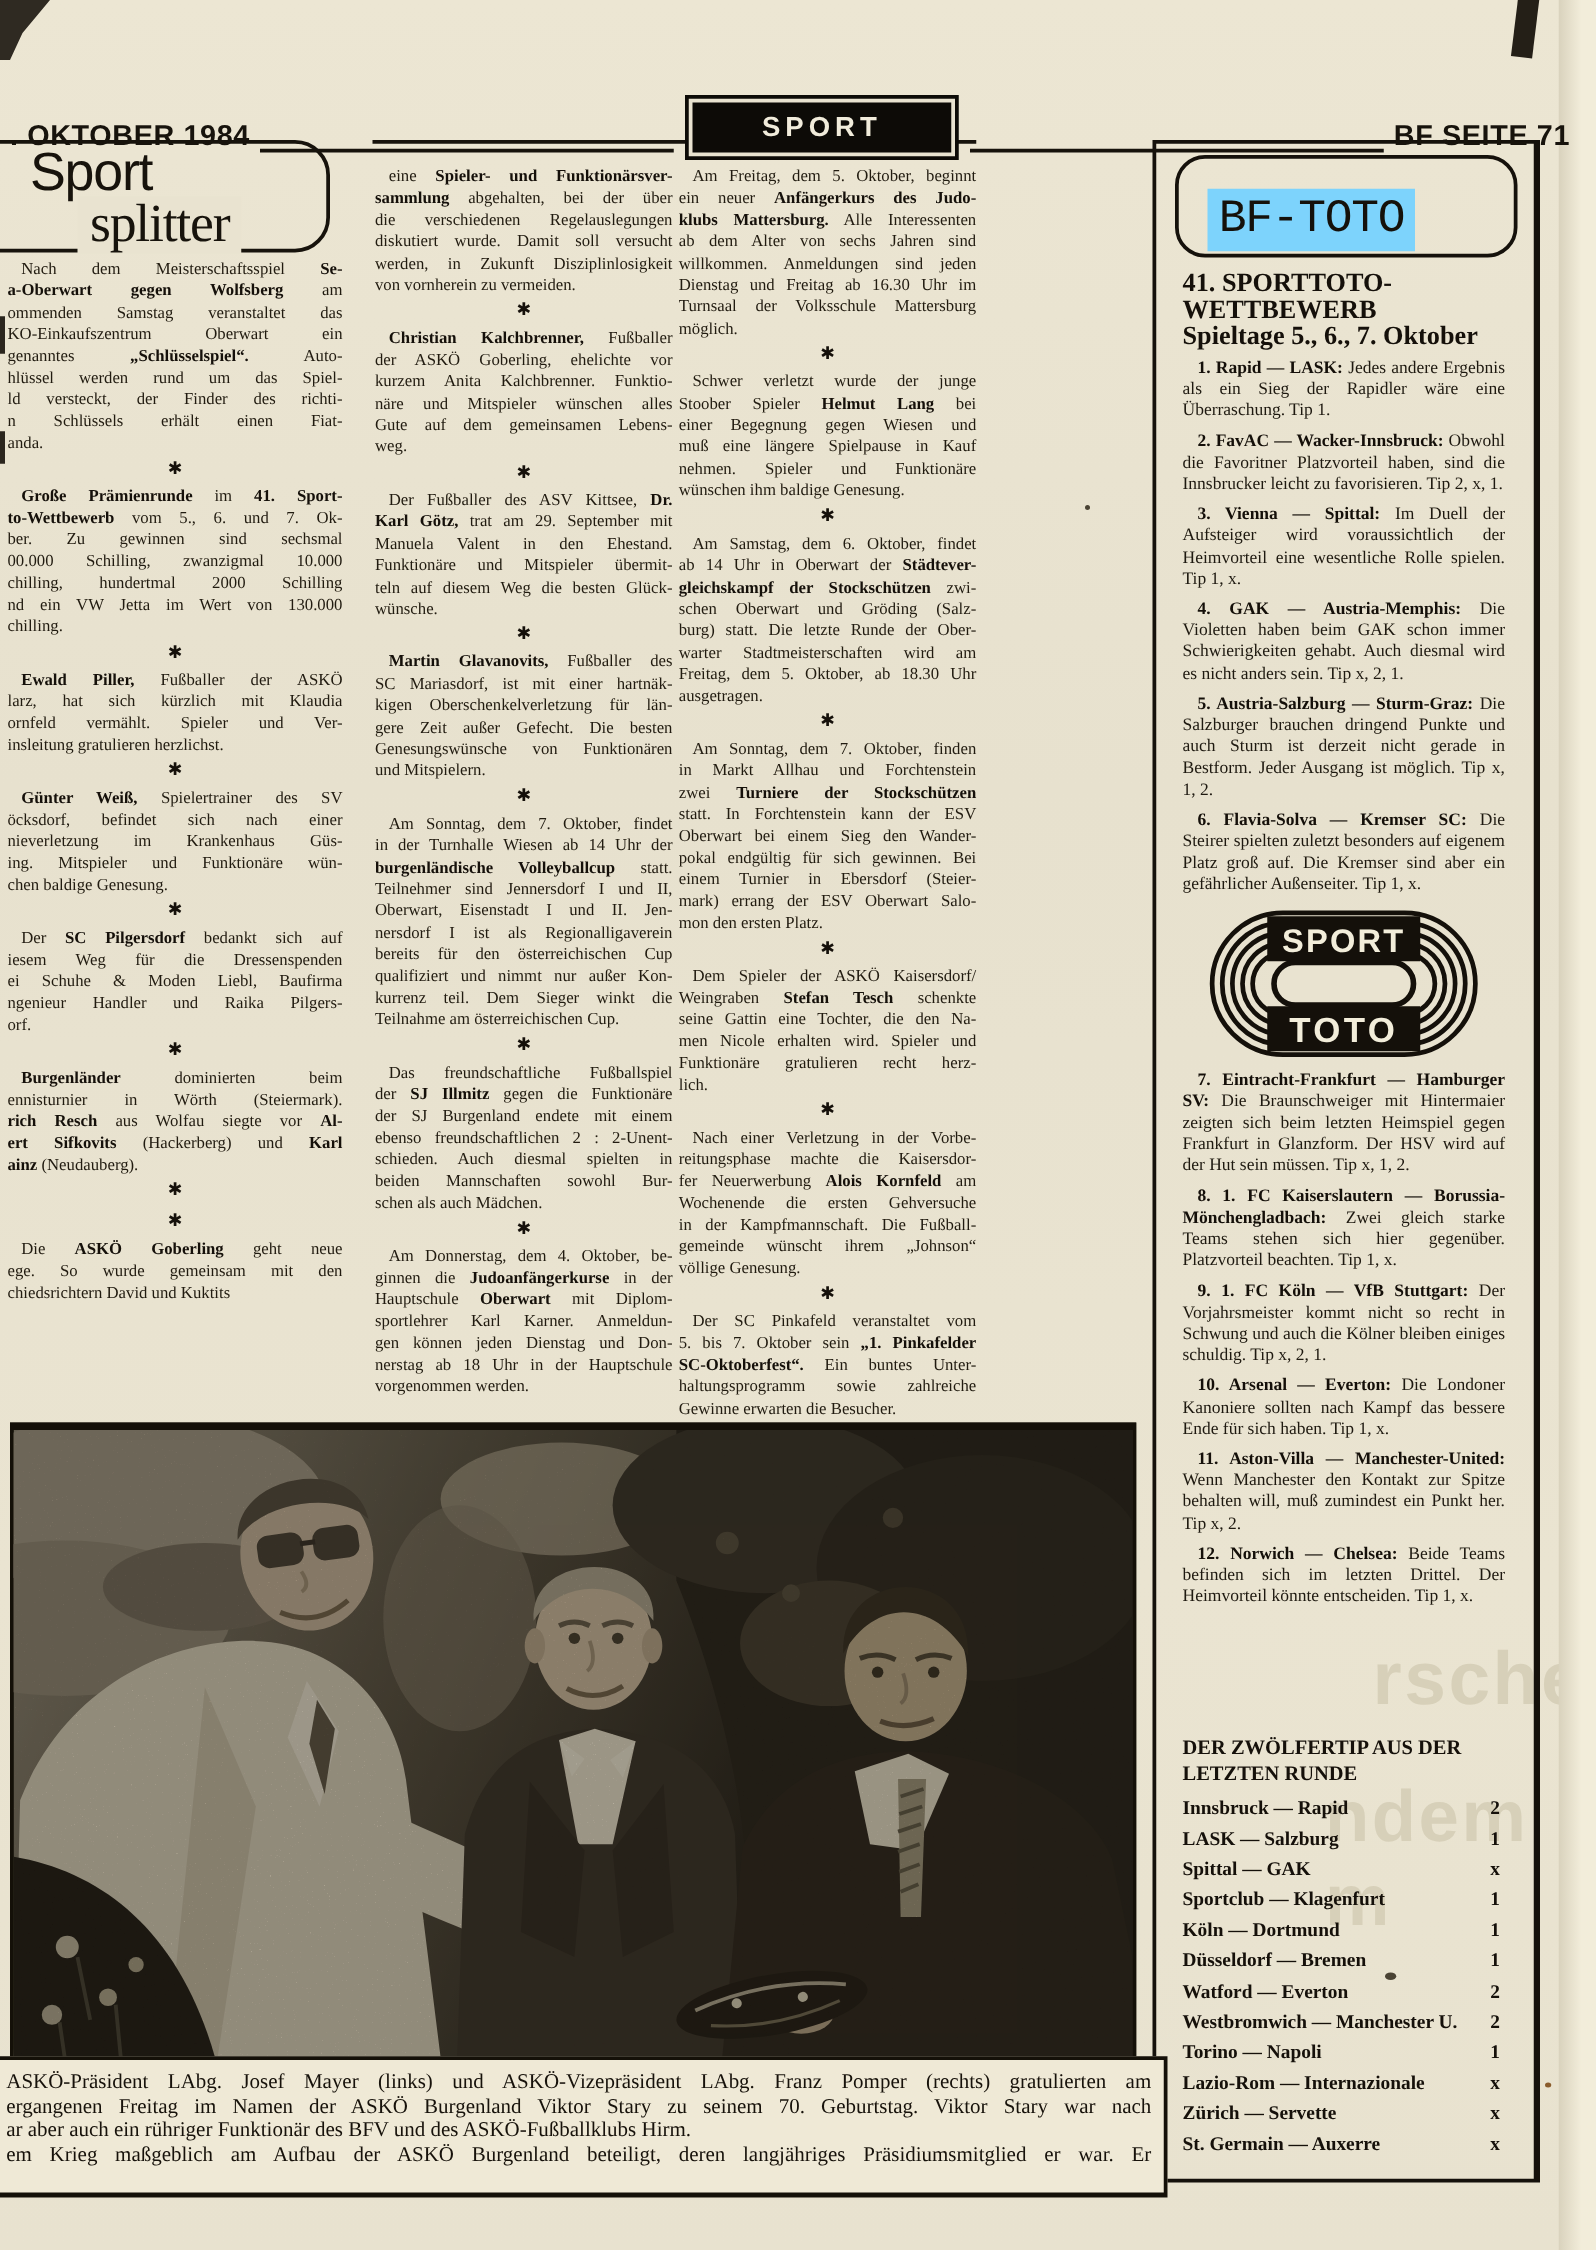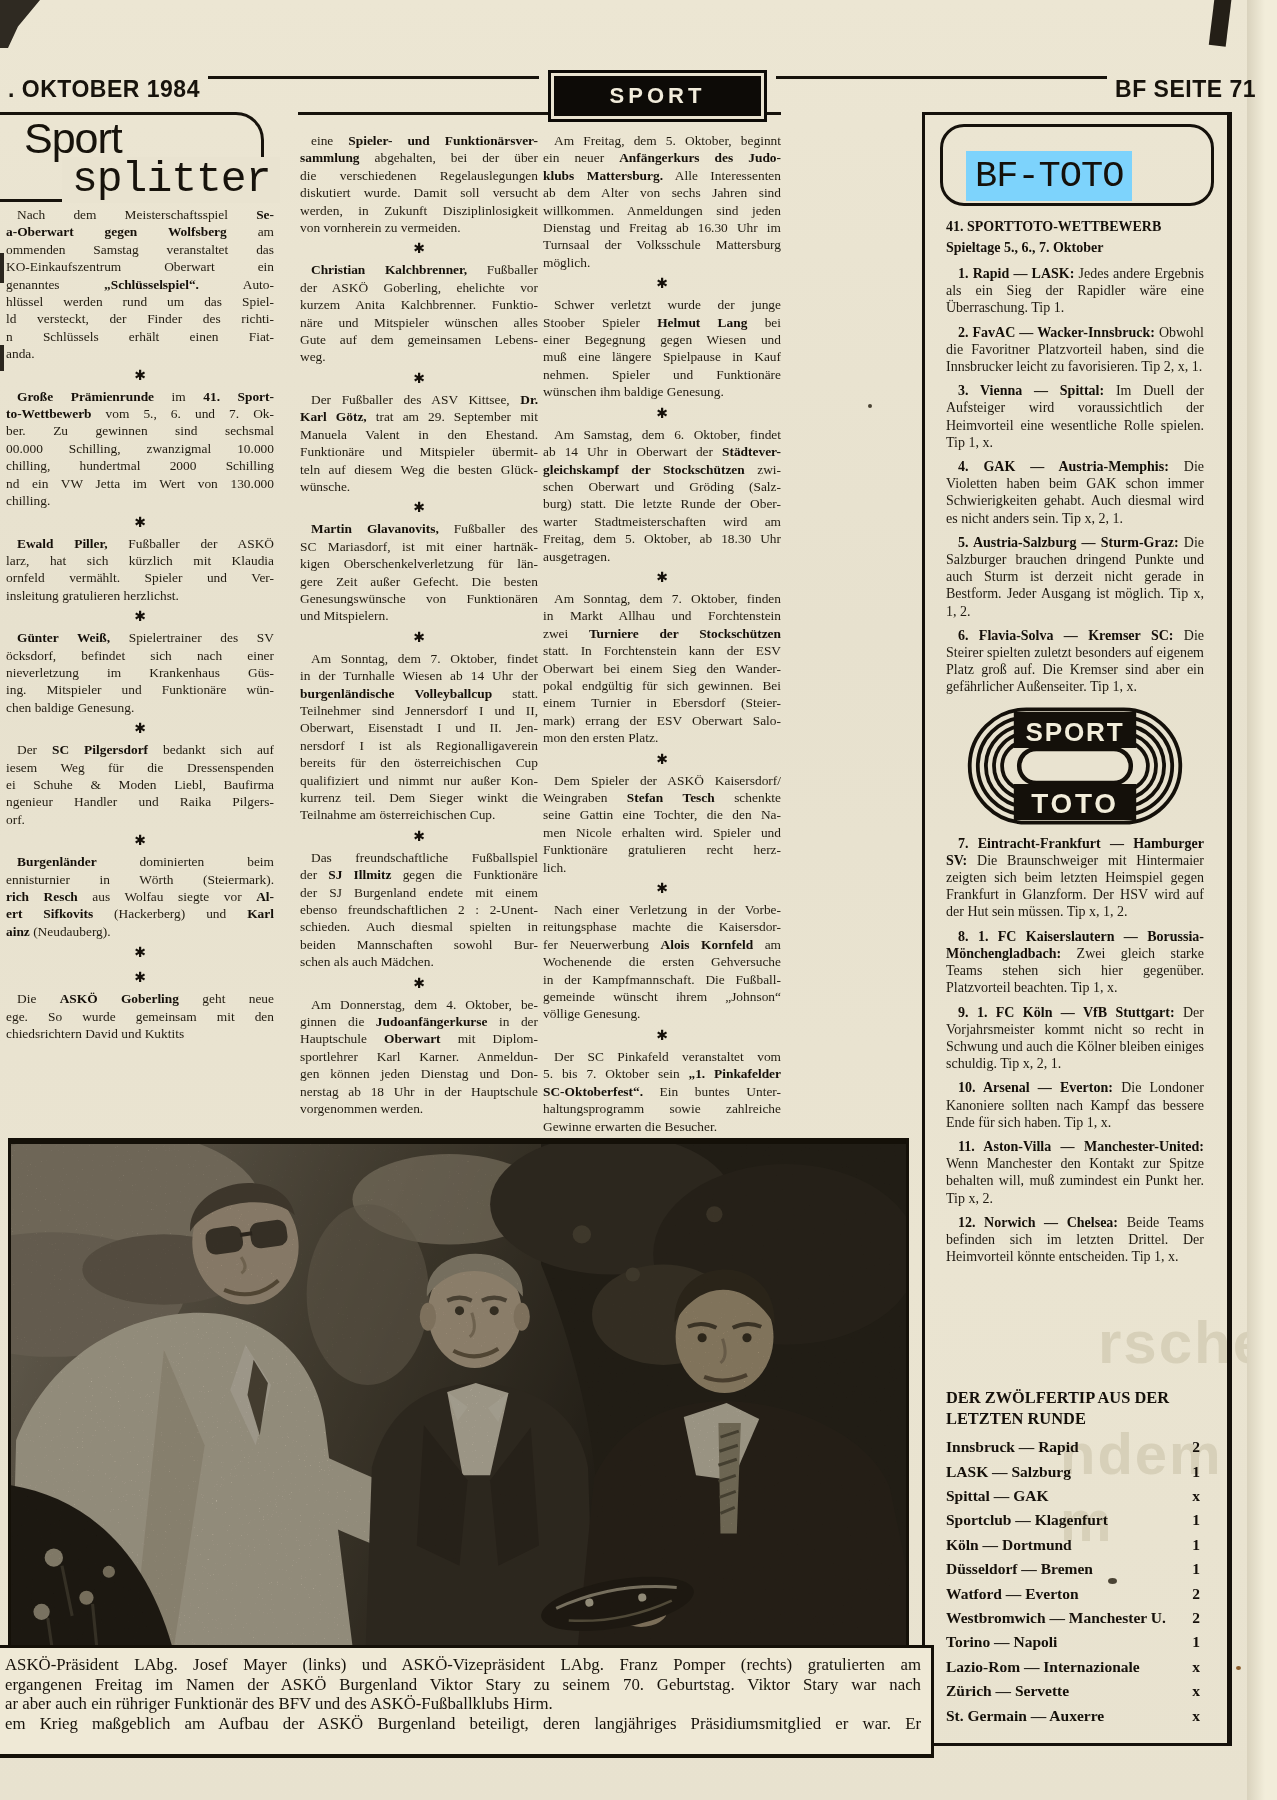--- a/index.html
+++ b/index.html
@@ -13,32 +13,32 @@
   .corner-blob{position:absolute;left:0;top:0;width:40px;height:48px;background:#2f2a22;
     clip-path:polygon(0 0,100% 0,45% 55%,20% 100%,0 100%);}
   .tr-streak{position:absolute;left:1212px;top:-8px;width:17px;height:54px;background:#241f17;transform:rotate(7deg);}
   .right-strip{position:absolute;left:1247px;top:0;width:30px;height:1800px;
     background:linear-gradient(90deg,#d9d2bd,#f2edda 60%);}
   .edge-mark{position:absolute;background:#2b261e;}
   .speck{position:absolute;border-radius:50%;background:#4a4334;}
   .ghost{position:absolute;font-family:"Liberation Sans",sans-serif;font-weight:bold;
     color:#c9c1a7;opacity:.55;letter-spacing:2px;z-index:0;}
   
-  .header-row{position:absolute;left:8px;top:76px;width:1248px;height:46px;display:flex;align-items:flex-start;z-index:3;}
+  .header-row{position:absolute;left:8px;top:76px;width:1248px;height:46px;display:flex;align-items:flex-end;z-index:3;}
   .hdr-text{font-family:"Liberation Sans",sans-serif;font-weight:bold;font-size:23px;color:#17130c;white-space:nowrap;letter-spacing:.5px;}
   .hrule{flex:1;height:3px;background:#17130c;margin:0 8px;}
   .sportbox{background:#0d0b07;color:#f1ecdb;font-family:"Liberation Sans",sans-serif;font-weight:bold;
     font-size:22px;letter-spacing:4px;padding:7px 56px;margin:0 7px;
     box-shadow:0 0 0 3px #e9e3d0,0 0 0 6px #0d0b07;}
   
   .splitter-box{position:absolute;left:-66px;top:112px;width:324px;height:84px;
     border:3px solid #17130c;border-radius:28px;z-index:1;}
   .splitter-t1{position:absolute;left:24px;top:116px;font-family:"Liberation Sans",sans-serif;
     font-size:43px;line-height:44px;color:#17130c;z-index:2;letter-spacing:-1px;}
-  .splitter-t2{position:absolute;left:62px;top:157px;font-family:Liberation Mono, monospace;
+  .splitter-t2{position:absolute;left:62px;top:157px;font-family:Liberation Serif, serif;
     font-size:43px;line-height:46px;color:#17130c;z-index:2;background:#e9e3d0;padding:0 10px;letter-spacing:-1px;}
   .topline{position:absolute;left:298px;top:112px;width:483px;height:3px;background:#17130c;}
   
   .newscol{position:absolute;z-index:1;}
   #col1{left:6px;top:206px;width:268px;}
   #col2{left:300px;top:132px;width:238px;}
   #col3{left:543px;top:132px;width:238px;}
   .line{font-size:13.4px;line-height:17.4px;text-align:justify;text-align-last:justify;color:#211b10;}
   .line.last{text-align-last:left;}
   .para .line:first-child{text-indent:11px;}
@@ -47,21 +47,21 @@
     padding:2px 0 3px;color:#15100a;}
   
   .toto-box{position:absolute;left:922px;top:112px;width:302px;height:1628px;
     border:3px solid #15110b;border-right-width:5px;z-index:1;}
   .toto-headbox{position:absolute;left:940px;top:124px;width:268px;height:76px;
     border:3px solid #15110b;border-radius:24px;z-index:2;}
   .toto-title{position:absolute;left:966px;top:151px;font-family:Liberation Mono, monospace;
     font-size:37px;line-height:50px;color:#15110b;z-index:3;background:#7dd3fc;padding:0 9px;letter-spacing:-1px;}
   .toto-content{position:absolute;left:946px;top:216px;width:258px;height:1512px;
     display:flex;flex-direction:column;z-index:2;}
-  .toto-sub{font-weight:bold;font-size:14px;line-height:21px;color:#15100a;}
+  .toto-sub{font-weight:bold;font-size:21px;line-height:21px;color:#15100a;}
   .tentry{font-size:14px;line-height:17.2px;text-align:justify;text-indent:12px;margin:7px 0 0;color:#1e1910;}
   .tentry b{color:#140f09;}
   .toto-logo{margin:10px auto 2px;display:block;}
   .zwl{margin-top:auto;}
   .zwl-head{font-weight:bold;font-size:16.4px;line-height:21px;color:#15100a;}
   .zwl-rows{margin-top:6px;}
   .zwl-row{display:flex;justify-content:space-between;font-weight:bold;font-size:15.5px;line-height:24.4px;color:#15100a;}
   .zwl-row .tip{padding-right:4px;}
   
   .photo-frame{position:absolute;left:8px;top:1138px;width:895px;height:502px;

